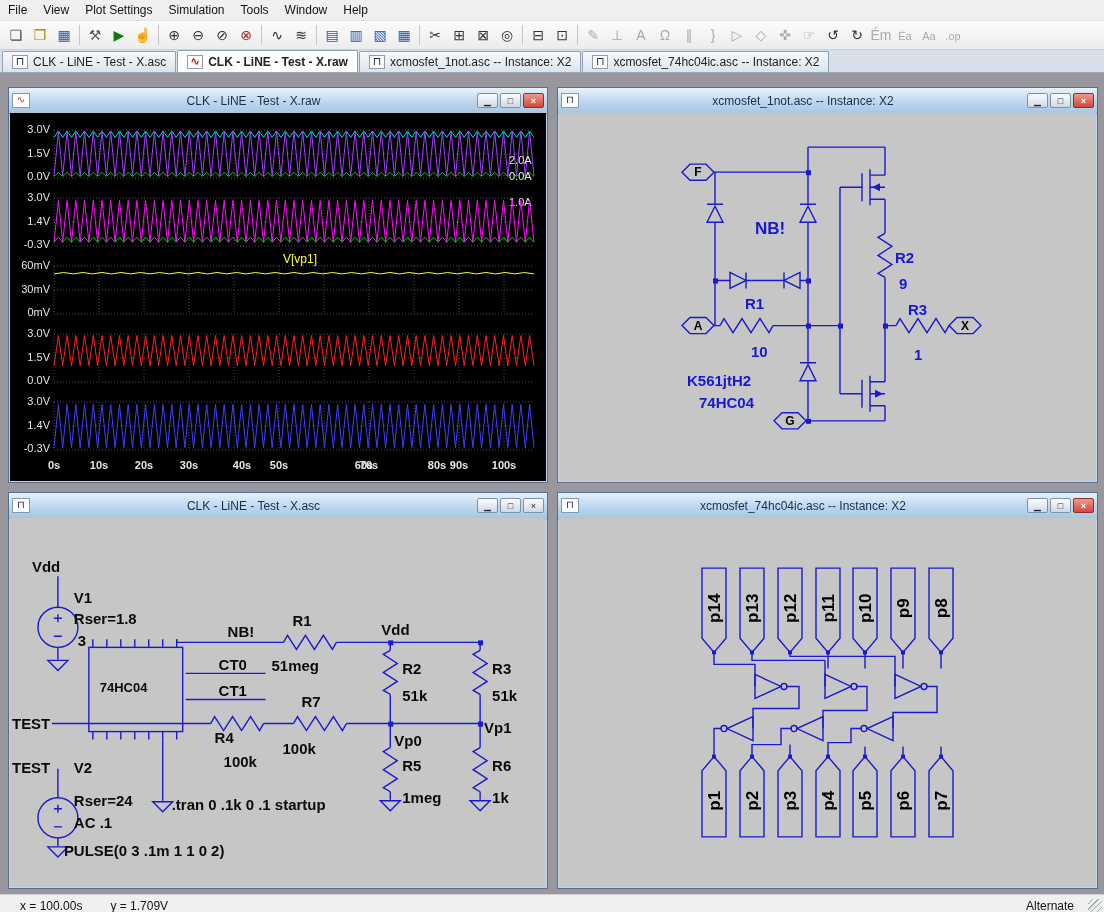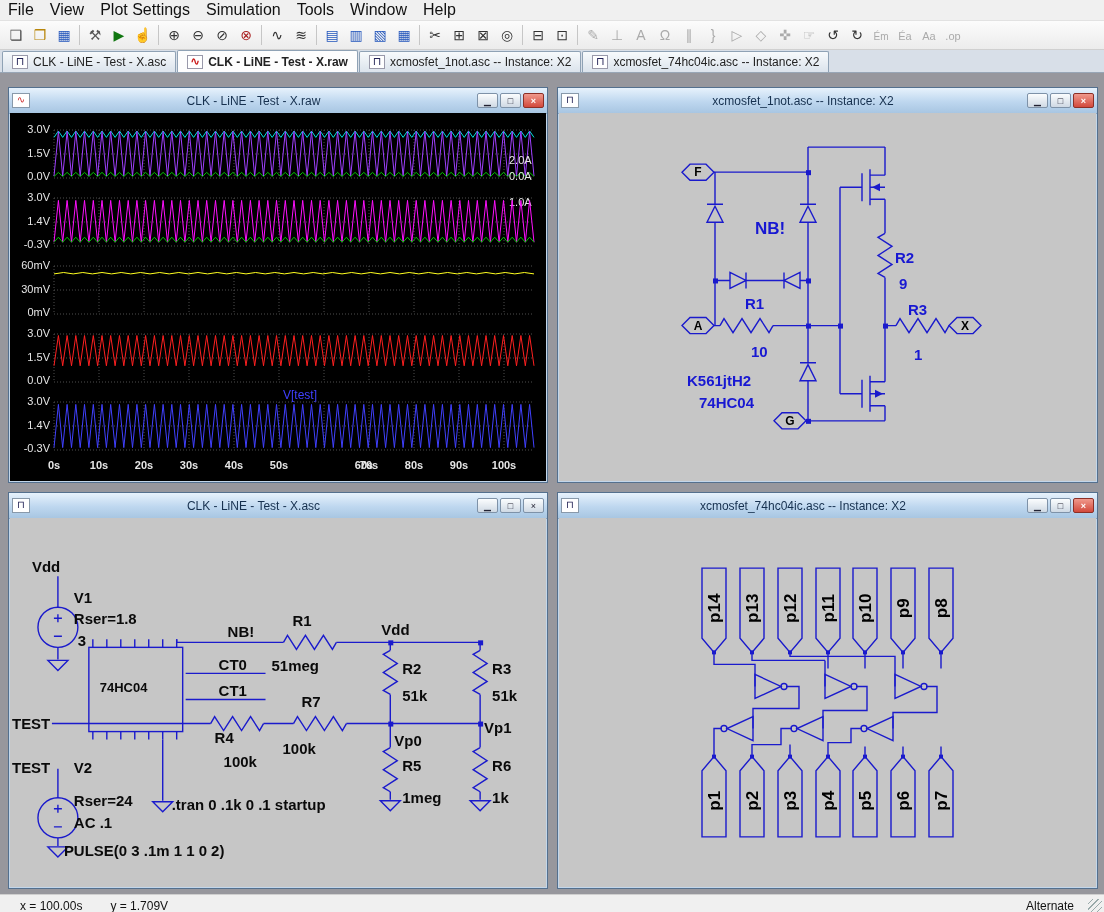--- a/index.html
+++ b/index.html
@@ -1,18 +1,18 @@
 <!DOCTYPE html>
 <html><head>
 <meta charset="utf-8">
 <style>
   html,body{margin:0;padding:0;width:1104px;height:912px;overflow:hidden;
     font-family:"Liberation Sans",sans-serif;background:#f0f0f0;-webkit-font-smoothing:antialiased;}
   
-  #menubar{height:20px;background:#f0f0f0;display:flex;align-items:center;font-size:16px;border-bottom:1px solid #e2e2e2;}
+  #menubar{height:20px;background:#f0f0f0;display:flex;align-items:center;font-size:12px;border-bottom:1px solid #e2e2e2;}
   .menu-item{padding:2px 8px;color:#111;cursor:default;}
   #toolbar{height:28px;background:linear-gradient(#fcfcfc,#ececec);display:flex;align-items:center;padding:0 4px;border-bottom:1px solid #d0d0d0;}
   .tbtn{width:24px;height:24px;margin:0 0px;border:1px solid transparent;background:transparent;padding:0;
         font-size:14px;line-height:22px;text-align:center;font-family:"Liberation Sans",sans-serif;}
   .tbtn.disabled{color:#aaa;}
   .tsep{width:1px;height:20px;background:#c6c6c6;margin:0 3px;}
   #tabbar{height:22px;background:#d8dfe8;display:flex;align-items:flex-end;padding-left:2px;border-bottom:1px solid #98a6b6;}
   .tab{display:inline-flex;align-items:center;gap:5px;height:20px;padding:0 9px;margin-right:1px;font-size:12px;color:#222;
        background:linear-gradient(#f7fafc,#dbe3ec);border:1px solid #8fa2b5;border-bottom:none;border-radius:2px 2px 0 0;}
   .tab.active{background:#fdfdfd;height:21px;font-weight:bold;}
@@ -104,21 +104,21 @@
     <button class="tbtn disabled"><span>A</span></button>
     <button class="tbtn disabled"><span>Ω</span></button>
     <button class="tbtn disabled"><span>∥</span></button>
     <button class="tbtn disabled"><span>}</span></button>
     <button class="tbtn disabled"><span>▷</span></button>
     <button class="tbtn disabled"><span>◇</span></button>
     <button class="tbtn disabled"><span>✜</span></button>
     <button class="tbtn disabled"><span>☞</span></button>
     <button class="tbtn"><span style="color: rgb(51, 51, 51);">↺</span></button>
     <button class="tbtn"><span style="color: rgb(51, 51, 51);">↻</span></button>
-    <button class="tbtn disabled"><span style="font-size: 10px;">Ém</span></button>
+    <button class="tbtn disabled"><span style="font-size: 14px;">Ém</span></button>
     <button class="tbtn disabled"><span style="font-size: 11px;">Éa</span></button>
     <button class="tbtn disabled"><span style="font-size: 11px;">Aa</span></button>
     <button class="tbtn disabled"><span style="font-size: 11px;">.op</span></button>
   </div>
 
 <div id="tabbar">
     <div class="tab">
       <span class="tabicon" style="color: rgb(34, 34, 85);">⊓</span>
       <span>CLK - LiNE - Test - X.asc</span>
     </div>
@@ -197,20 +197,23 @@
               <line x1="44" x2="524" y1="49" y2="49" stroke="#4f4f4f" stroke-dasharray="1,2"></line>
             </g>
             <polyline points="44.0,45.2 48.4,3.4 52.7,45.2 57.1,3.4 61.5,45.2 65.8,3.4 70.2,45.2 74.5,3.4 78.9,45.2 83.3,3.4 87.6,45.2 92.0,3.4 96.4,45.2 100.7,3.4 105.1,45.2 109.5,3.4 113.8,45.2 118.2,3.4 122.5,45.2 126.9,3.4 131.3,45.2 135.6,3.4 140.0,45.2 144.4,3.4 148.7,45.2 153.1,3.4 157.5,45.2 161.8,3.4 166.2,45.2 170.5,3.4 174.9,45.2 179.3,3.4 183.6,45.2 188.0,3.4 192.4,45.2 196.7,3.4 201.1,45.2 205.5,3.4 209.8,45.2 214.2,3.4 218.5,45.2 222.9,3.4 227.3,45.2 231.6,3.4 236.0,45.2 240.4,3.4 244.7,45.2 249.1,3.4 253.5,45.2 257.8,3.4 262.2,45.2 266.5,3.4 270.9,45.2 275.3,3.4 279.6,45.2 284.0,3.4 288.4,45.2 292.7,3.4 297.1,45.2 301.5,3.4 305.8,45.2 310.2,3.4 314.5,45.2 318.9,3.4 323.3,45.2 327.6,3.4 332.0,45.2 336.4,3.4 340.7,45.2 345.1,3.4 349.5,45.2 353.8,3.4 358.2,45.2 362.5,3.4 366.9,45.2 371.3,3.4 375.6,45.2 380.0,3.4 384.4,45.2 388.7,3.4 393.1,45.2 397.5,3.4 401.8,45.2 406.2,3.4 410.5,45.2 414.9,3.4 419.3,45.2 423.6,3.4 428.0,45.2 432.4,3.4 436.7,45.2 441.1,3.4 445.5,45.2 449.8,3.4 454.2,45.2 458.5,3.4 462.9,45.2 467.3,3.4 471.6,45.2 476.0,3.4 480.4,45.2 484.7,3.4 489.1,45.2 493.5,3.4 497.8,45.2 502.2,3.4 506.5,45.2 510.9,3.4 515.3,45.2 519.6,3.4 524.0,45.2" fill="none" stroke="#ff10ff" stroke-width="1"></polyline>
             <polyline points="44.0,45.2 48.4,40.2 52.7,45.2 57.1,40.2 61.5,45.2 65.8,40.2 70.2,45.2 74.5,40.2 78.9,45.2 83.3,40.2 87.6,45.2 92.0,40.2 96.4,45.2 100.7,40.2 105.1,45.2 109.5,40.2 113.8,45.2 118.2,40.2 122.5,45.2 126.9,40.2 131.3,45.2 135.6,40.2 140.0,45.2 144.4,40.2 148.7,45.2 153.1,40.2 157.5,45.2 161.8,40.2 166.2,45.2 170.5,40.2 174.9,45.2 179.3,40.2 183.6,45.2 188.0,40.2 192.4,45.2 196.7,40.2 201.1,45.2 205.5,40.2 209.8,45.2 214.2,40.2 218.5,45.2 222.9,40.2 227.3,45.2 231.6,40.2 236.0,45.2 240.4,40.2 244.7,45.2 249.1,40.2 253.5,45.2 257.8,40.2 262.2,45.2 266.5,40.2 270.9,45.2 275.3,40.2 279.6,45.2 284.0,40.2 288.4,45.2 292.7,40.2 297.1,45.2 301.5,40.2 305.8,45.2 310.2,40.2 314.5,45.2 318.9,40.2 323.3,45.2 327.6,40.2 332.0,45.2 336.4,40.2 340.7,45.2 345.1,40.2 349.5,45.2 353.8,40.2 358.2,45.2 362.5,40.2 366.9,45.2 371.3,40.2 375.6,45.2 380.0,40.2 384.4,45.2 388.7,40.2 393.1,45.2 397.5,40.2 401.8,45.2 406.2,40.2 410.5,45.2 414.9,40.2 419.3,45.2 423.6,40.2 428.0,45.2 432.4,40.2 436.7,45.2 441.1,40.2 445.5,45.2 449.8,40.2 454.2,45.2 458.5,40.2 462.9,45.2 467.3,40.2 471.6,45.2 476.0,40.2 480.4,45.2 484.7,40.2 489.1,45.2 493.5,40.2 497.8,45.2 502.2,40.2 506.5,45.2 510.9,40.2 515.3,45.2 519.6,40.2 524.0,45.2" fill="none" stroke="#00c800" stroke-width="1"></polyline>
           </svg>
           <div class="wtick" style="top: 7px;">3.0V</div>
           <div class="wtick" style="top: 31px;">1.4V</div>
           <div class="wtick" style="top: 54px;">-0.3V</div>
         </div>
         <div class="wpane">
+          <div class="wlabels">
+            <span style="color: rgb(255, 255, 32);">V[vp1]</span>
+          </div>
           <svg width="534" height="50">
             <g>
               <line x1="44" x2="44" y1="1" y2="49" stroke="#4f4f4f" stroke-dasharray="1,2"></line>
               <line x1="89" x2="89" y1="1" y2="49" stroke="#4f4f4f" stroke-dasharray="1,2"></line>
               <line x1="134" x2="134" y1="1" y2="49" stroke="#4f4f4f" stroke-dasharray="1,2"></line>
               <line x1="179" x2="179" y1="1" y2="49" stroke="#4f4f4f" stroke-dasharray="1,2"></line>
               <line x1="224" x2="224" y1="1" y2="49" stroke="#4f4f4f" stroke-dasharray="1,2"></line>
               <line x1="269" x2="269" y1="1" y2="49" stroke="#4f4f4f" stroke-dasharray="1,2"></line>
               <line x1="314" x2="314" y1="1" y2="49" stroke="#4f4f4f" stroke-dasharray="1,2"></line>
               <line x1="359" x2="359" y1="1" y2="49" stroke="#4f4f4f" stroke-dasharray="1,2"></line>
@@ -245,23 +248,20 @@
               <line x1="44" x2="524" y1="25" y2="25" stroke="#4f4f4f" stroke-dasharray="1,2"></line>
               <line x1="44" x2="524" y1="49" y2="49" stroke="#4f4f4f" stroke-dasharray="1,2"></line>
             </g>
             <polyline points="44.0,32.8 48.4,2.5 52.7,32.8 57.1,2.5 61.5,32.8 65.8,2.5 70.2,32.8 74.5,2.5 78.9,32.8 83.3,2.5 87.6,32.8 92.0,2.5 96.4,32.8 100.7,2.5 105.1,32.8 109.5,2.5 113.8,32.8 118.2,2.5 122.5,32.8 126.9,2.5 131.3,32.8 135.6,2.5 140.0,32.8 144.4,2.5 148.7,32.8 153.1,2.5 157.5,32.8 161.8,2.5 166.2,32.8 170.5,2.5 174.9,32.8 179.3,2.5 183.6,32.8 188.0,2.5 192.4,32.8 196.7,2.5 201.1,32.8 205.5,2.5 209.8,32.8 214.2,2.5 218.5,32.8 222.9,2.5 227.3,32.8 231.6,2.5 236.0,32.8 240.4,2.5 244.7,32.8 249.1,2.5 253.5,32.8 257.8,2.5 262.2,32.8 266.5,2.5 270.9,32.8 275.3,2.5 279.6,32.8 284.0,2.5 288.4,32.8 292.7,2.5 297.1,32.8 301.5,2.5 305.8,32.8 310.2,2.5 314.5,32.8 318.9,2.5 323.3,32.8 327.6,2.5 332.0,32.8 336.4,2.5 340.7,32.8 345.1,2.5 349.5,32.8 353.8,2.5 358.2,32.8 362.5,2.5 366.9,32.8 371.3,2.5 375.6,32.8 380.0,2.5 384.4,32.8 388.7,2.5 393.1,32.8 397.5,2.5 401.8,32.8 406.2,2.5 410.5,32.8 414.9,2.5 419.3,32.8 423.6,2.5 428.0,32.8 432.4,2.5 436.7,32.8 441.1,2.5 445.5,32.8 449.8,2.5 454.2,32.8 458.5,2.5 462.9,32.8 467.3,2.5 471.6,32.8 476.0,2.5 480.4,32.8 484.7,2.5 489.1,32.8 493.5,2.5 497.8,32.8 502.2,2.5 506.5,32.8 510.9,2.5 515.3,32.8 519.6,2.5 524.0,32.8" fill="none" stroke="#ff2020" stroke-width="1"></polyline>
           </svg>
           <div class="wtick" style="top: 7px;">3.0V</div>
           <div class="wtick" style="top: 31px;">1.5V</div>
           <div class="wtick" style="top: 54px;">0.0V</div>
         </div>
         <div class="wpane">
-          <div class="wlabels">
-            <span style="color: rgb(64, 64, 255);">V[test]</span>
-          </div>
           <svg width="534" height="50">
             <g>
               <line x1="44" x2="44" y1="1" y2="49" stroke="#4f4f4f" stroke-dasharray="1,2"></line>
               <line x1="89" x2="89" y1="1" y2="49" stroke="#4f4f4f" stroke-dasharray="1,2"></line>
               <line x1="134" x2="134" y1="1" y2="49" stroke="#4f4f4f" stroke-dasharray="1,2"></line>
               <line x1="179" x2="179" y1="1" y2="49" stroke="#4f4f4f" stroke-dasharray="1,2"></line>
               <line x1="224" x2="224" y1="1" y2="49" stroke="#4f4f4f" stroke-dasharray="1,2"></line>
               <line x1="269" x2="269" y1="1" y2="49" stroke="#4f4f4f" stroke-dasharray="1,2"></line>
               <line x1="314" x2="314" y1="1" y2="49" stroke="#4f4f4f" stroke-dasharray="1,2"></line>
               <line x1="359" x2="359" y1="1" y2="49" stroke="#4f4f4f" stroke-dasharray="1,2"></line>
@@ -276,25 +276,25 @@
           </svg>
           <div class="wtick" style="top: 7px;">3.0V</div>
           <div class="wtick" style="top: 31px;">1.4V</div>
           <div class="wtick" style="top: 54px;">-0.3V</div>
         </div>
         <div id="xaxis">
           <span style="left: 44px;">0s</span>
           <span style="left: 89px;">10s</span>
           <span style="left: 134px;">20s</span>
           <span style="left: 179px;">30s</span>
-          <span style="left: 224px;">40s</span>
+          <span style="left: 232px;">40s</span>
           <span style="left: 269px;">50s</span>
           <span style="left: 326px; margin-left: 28px;">60s</span>
           <span style="left: 359px;">70s</span>
-          <span style="left: 404px;">80s</span>
+          <span style="left: 427px;">80s</span>
           <span style="left: 449px;">90s</span>
           <span style="left: 494px;">100s</span>
         </div>
       </div>
   </div>
 
   <div class="mdi-window red-close" style="left:557px;top:14px;width:539px;height:394px;">
     <div class="titlebar">
       <span class="ticon schem">⊓</span>
       <span class="ttext">xcmosfet_1not.asc -- Instance: X2</span>

